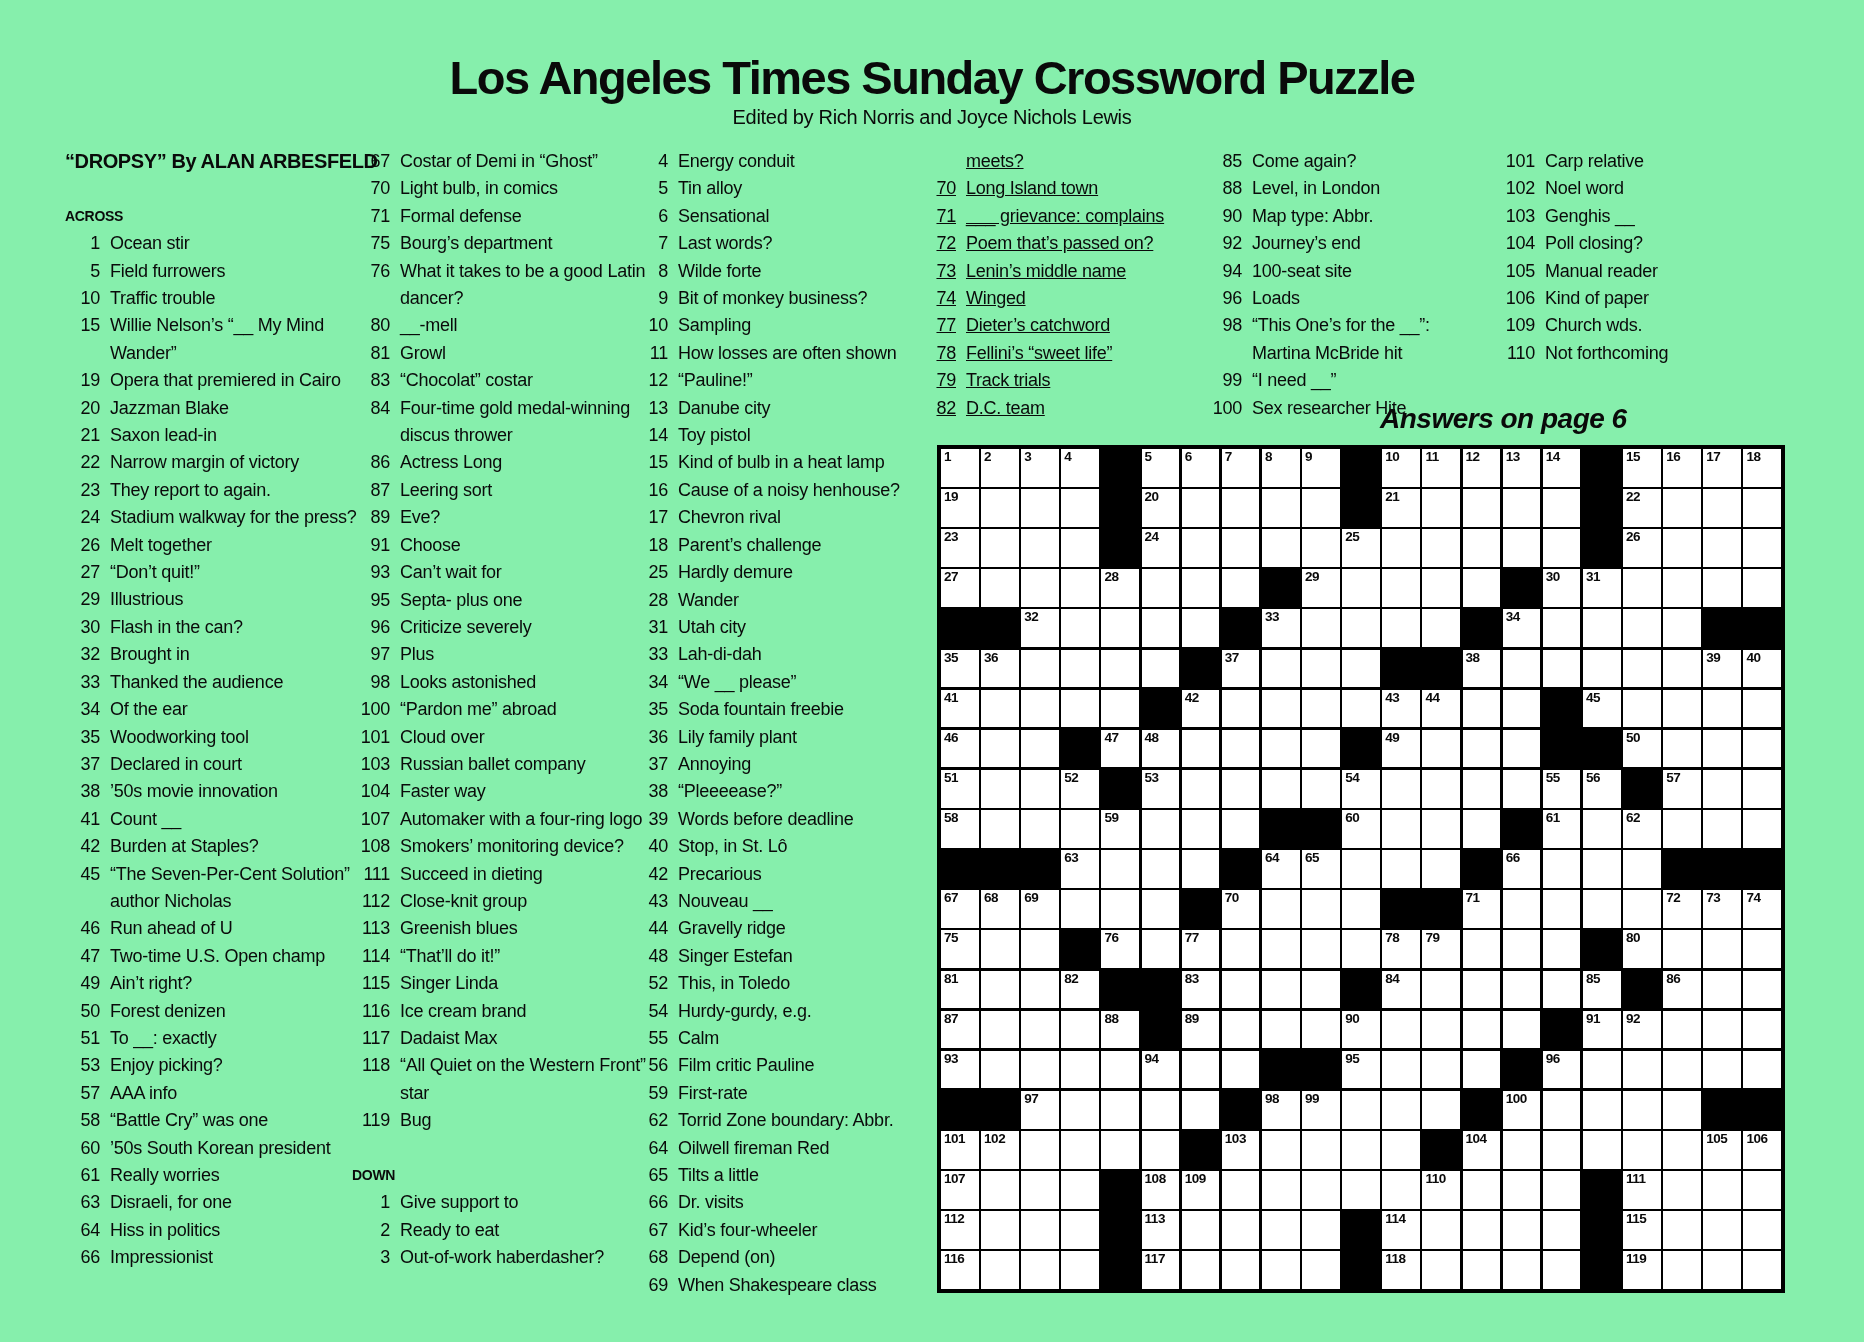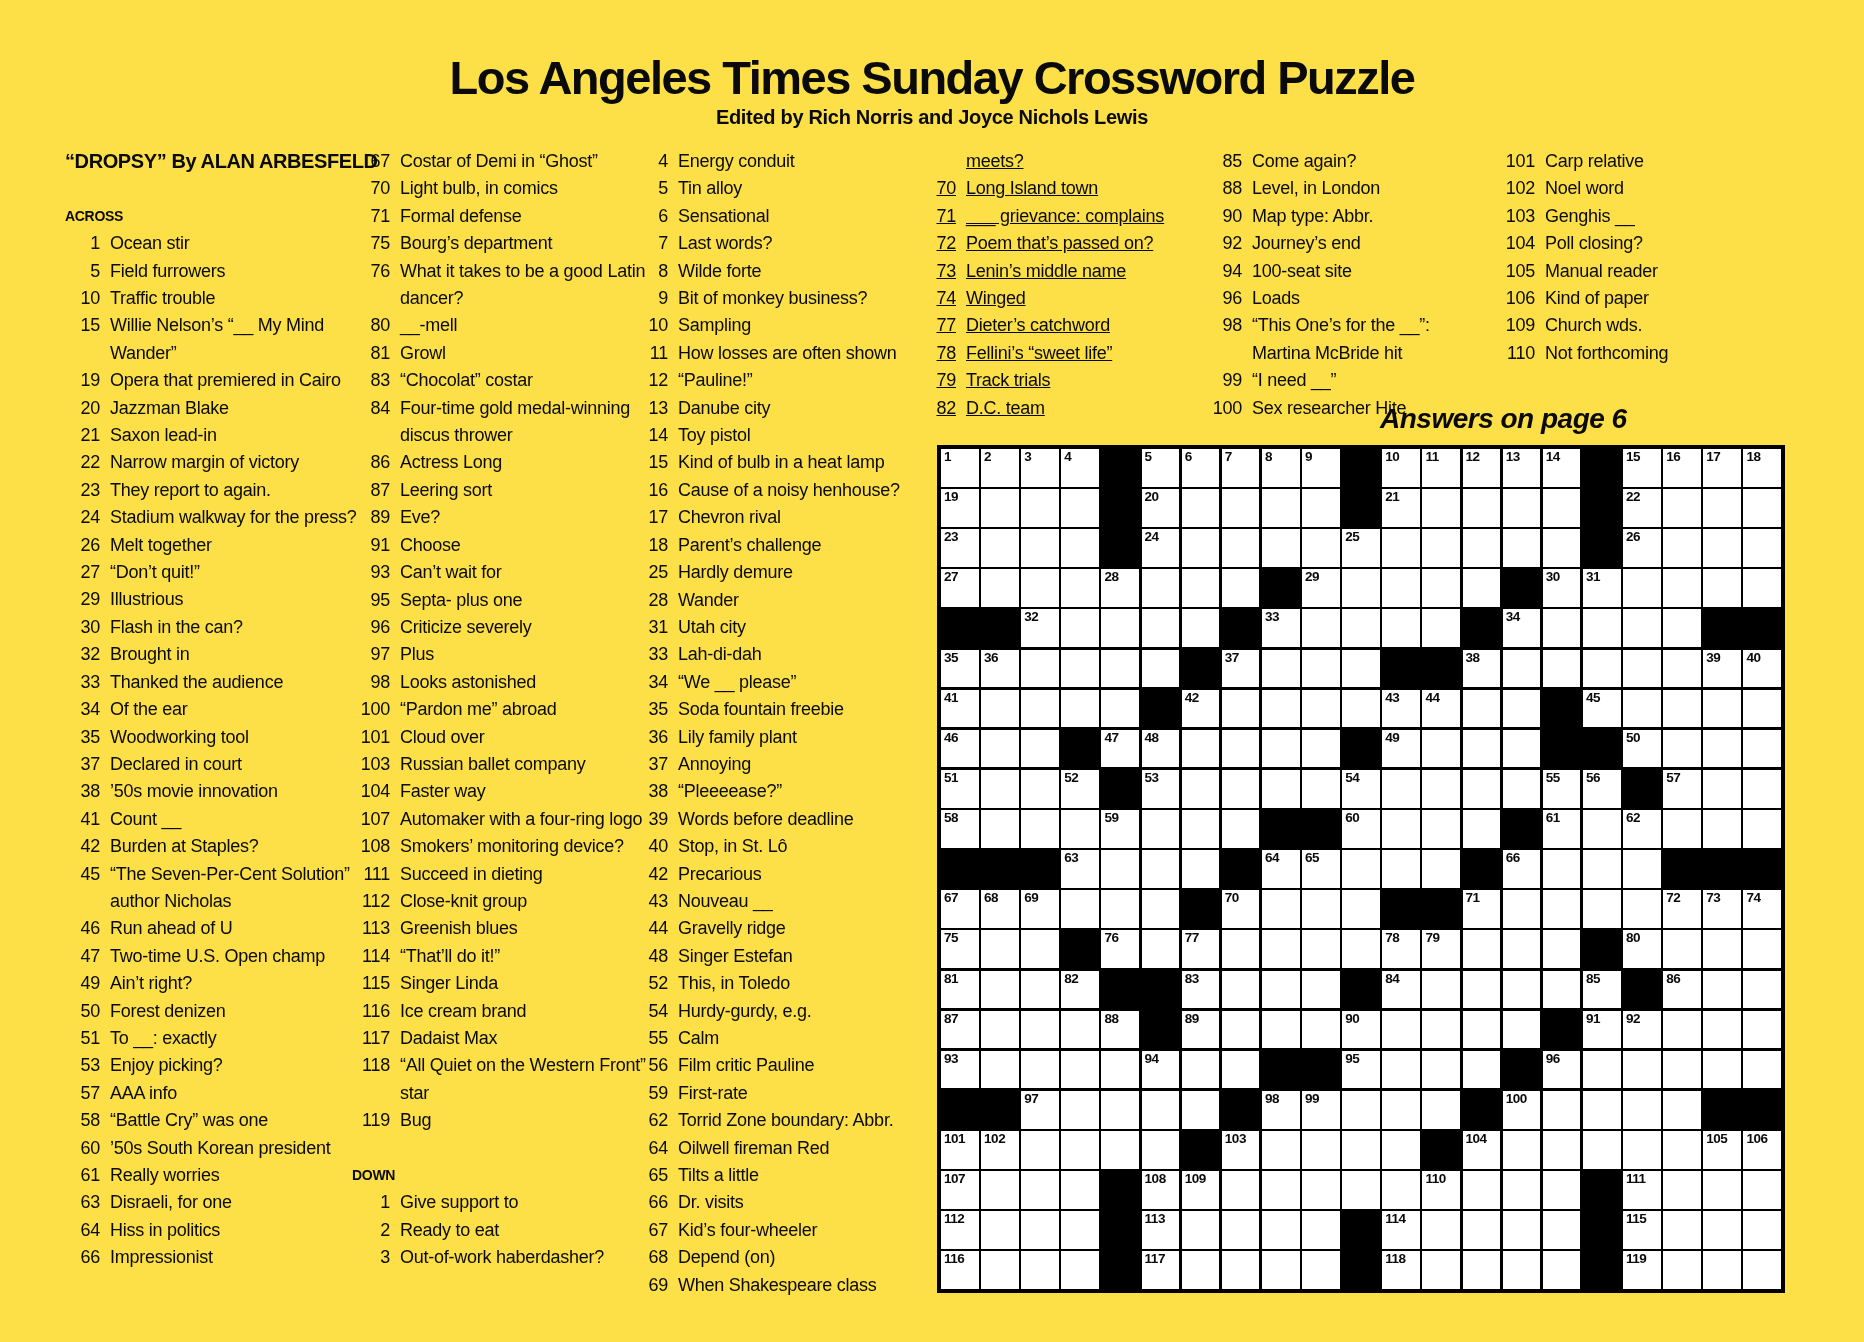--- a/index.html
+++ b/index.html
@@ -1,26 +1,26 @@
 <!DOCTYPE html>
 <html><head>
 <meta charset="utf-8">
 <style>
   html,body{margin:0;padding:0;background:#e8e8e8;}
   #page{
-    position:relative;width:1864px;height:1342px;background:#fde047;
+    position:relative;width:1864px;height:1342px;background:#86efac;
     font-family:"Liberation Sans",sans-serif;color:#0a0a0a;overflow:hidden;
   }
   .page-title{
     position:absolute;top:50px;left:0;width:1864px;text-align:center;
     font-size:47px;font-weight:700;letter-spacing:-1.5px;color:#0a0a0a;
   }
   .page-subtitle{
     position:absolute;top:106px;left:0;width:1864px;text-align:center;
-    font-size:20px;font-weight:700;letter-spacing:-0.3px;
+    font-size:20px;font-weight:400;letter-spacing:-0.3px;
   }
   .clue-col{position:absolute;top:148px;}
   .clue-line{display:flex;align-items:flex-start;line-height:27.4px;font-size:18px;letter-spacing:-0.25px;}
   .clue-num{flex:0 0 auto;text-align:right;font-weight:400;padding-right:10px;}
   .clue-text{flex:1 1 auto;}
   .col-byline{font-weight:700;font-size:20px;letter-spacing:-0.4px;line-height:27.4px;white-space:nowrap;}
   .col-header{font-weight:700;font-size:14px;letter-spacing:-0.3px;line-height:27.4px;}
   .spacer{height:27.4px;}
   
   #col1{left:65px;width:298px;}   #col1 .clue-num{width:35px;}

